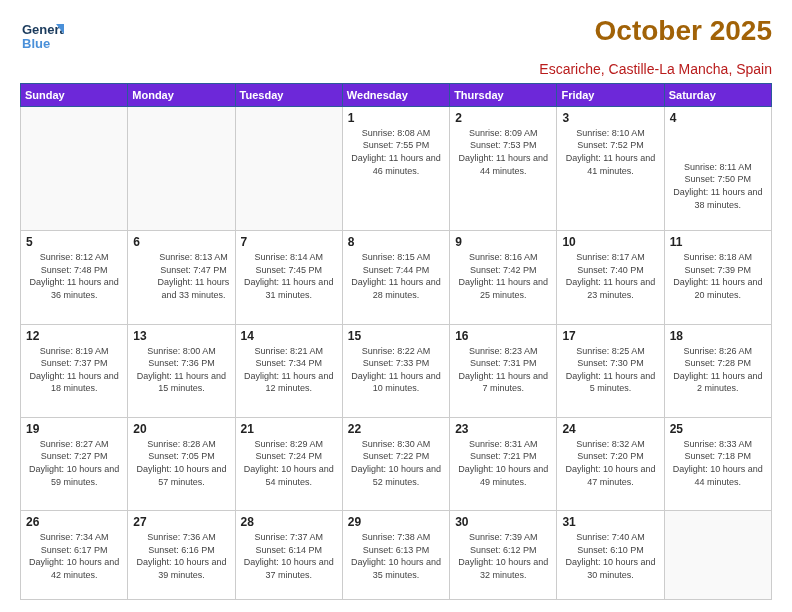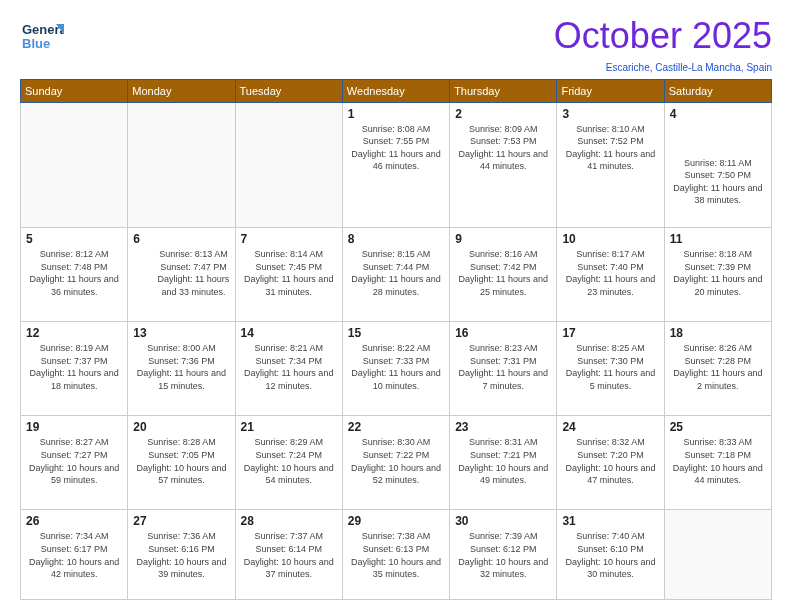--- a/index.html
+++ b/index.html
@@ -25,42 +25,42 @@
     }
     .logo {
       display: flex;
       align-items: center;
       gap: 2px;
     }
     .title-block {
       text-align: right;
     }
     .month-title {
-      font-size: 36px;
-      font-weight: 400;
-      color: #6d28d9;
+      font-size: 28px;
+      font-weight: 700;
+      color: #a16207;
       line-height: 1.1;
     }
     .subtitle {
-      font-size: 10px;
-      color: #1d4ed8;
-      margin-top: 6px;
+      font-size: 14px;
+      color: #b91c1c;
+      margin-top: 14px;
     }
     .calendar {
       flex: 1;
       border: 1px solid #ccc;
       border-collapse: collapse;
       width: 100%;
       table-layout: fixed;
     }
     .calendar th {
-      background: #a16207;
+      background: #6d28d9;
       color: #fff;
       font-size: 11px;
-      font-weight: normal;
+      font-weight: bold;
       padding: 5px 4px;
       text-align: left;
       border: 1px solid #2a5a9a;
     }
     .calendar td {
       border: 1px solid #ccc;
       vertical-align: top;
       padding: 4px 5px;
       font-size: 9.5px;
       color: #333;

